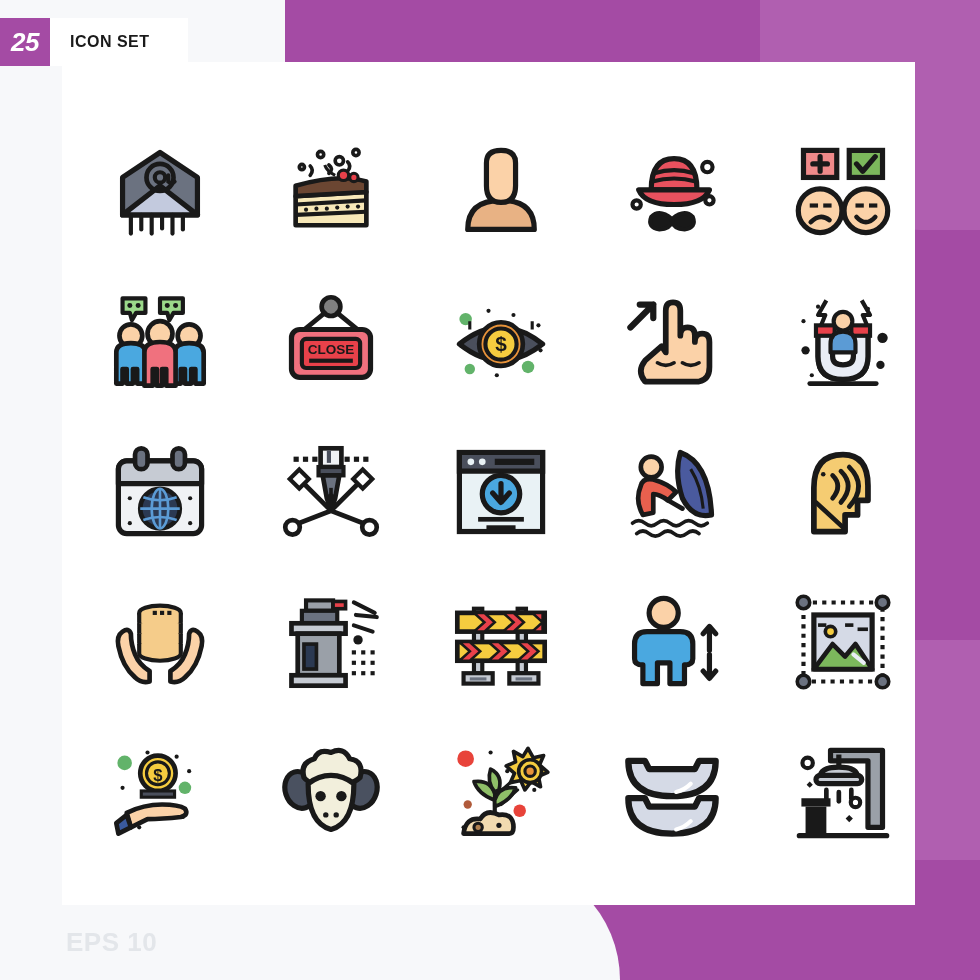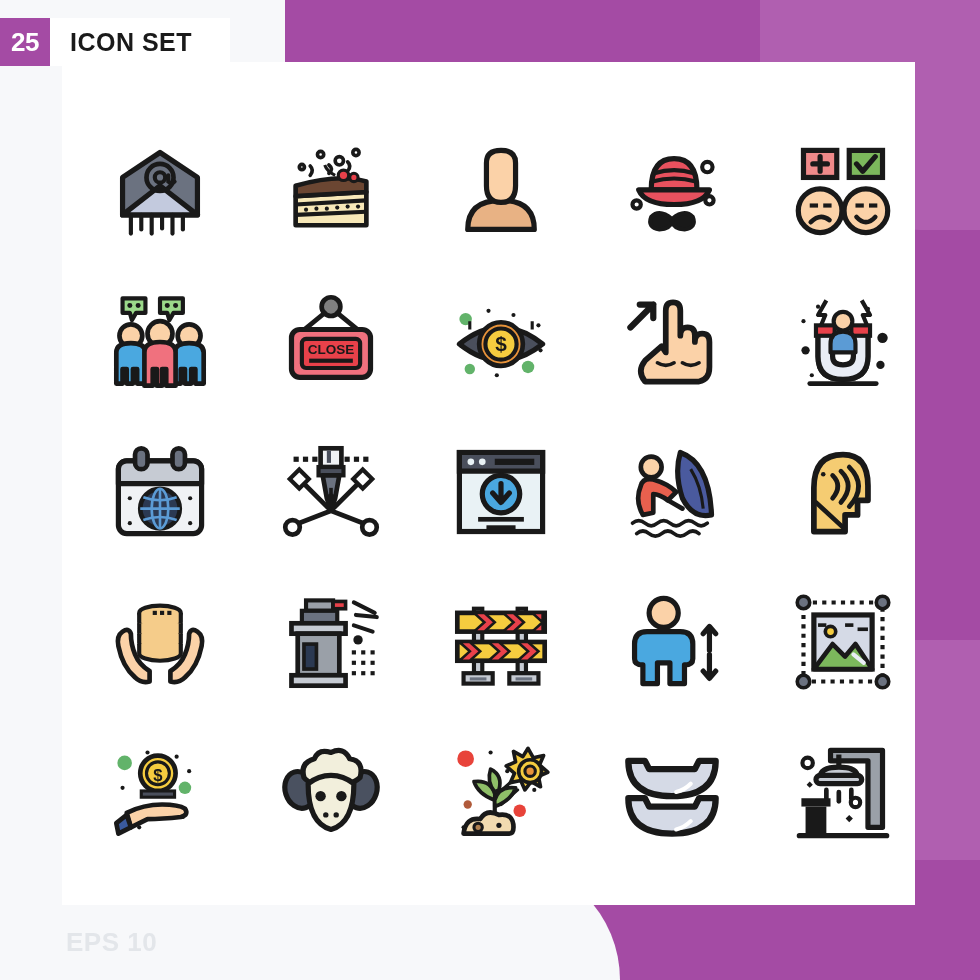--- a/index.html
+++ b/index.html
@@ -62,29 +62,30 @@
   .badge {
     width: 50px;
     background: #a44ba4;
     color: #ffffff;
     font-size: 26px;
     font-weight: bold;
     display: flex;
     align-items: center;
     justify-content: center;
     letter-spacing: -0.5px;
+    font-style: italic;
   }
   .header-title-wrap {
     background: #ffffff;
     display: flex;
     align-items: center;
     padding: 0 38px 0 20px;
   }
   .header-title {
-    font-size: 25px;
+    font-size: 16px;
     font-weight: bold;
     color: #1a1a1a;
     letter-spacing: 0.5px;
   }
   
   .card {
     position: absolute;
     left: 62px; top: 62px;
     width: 853px; height: 843px;
     background: #ffffff;

